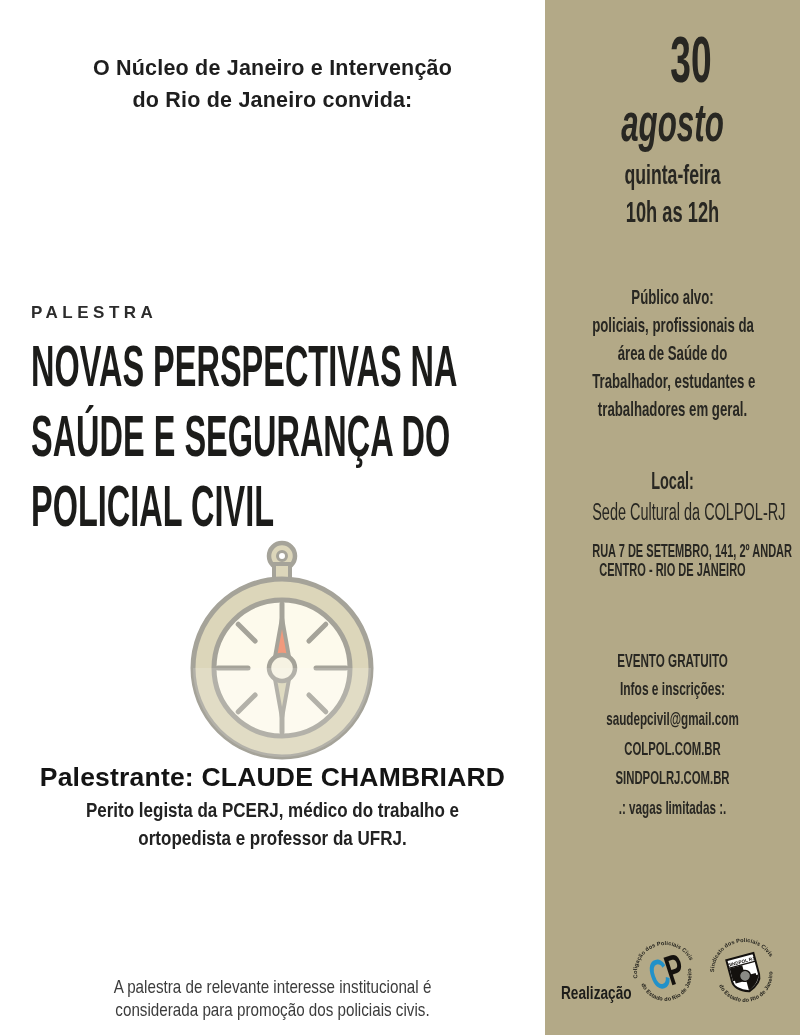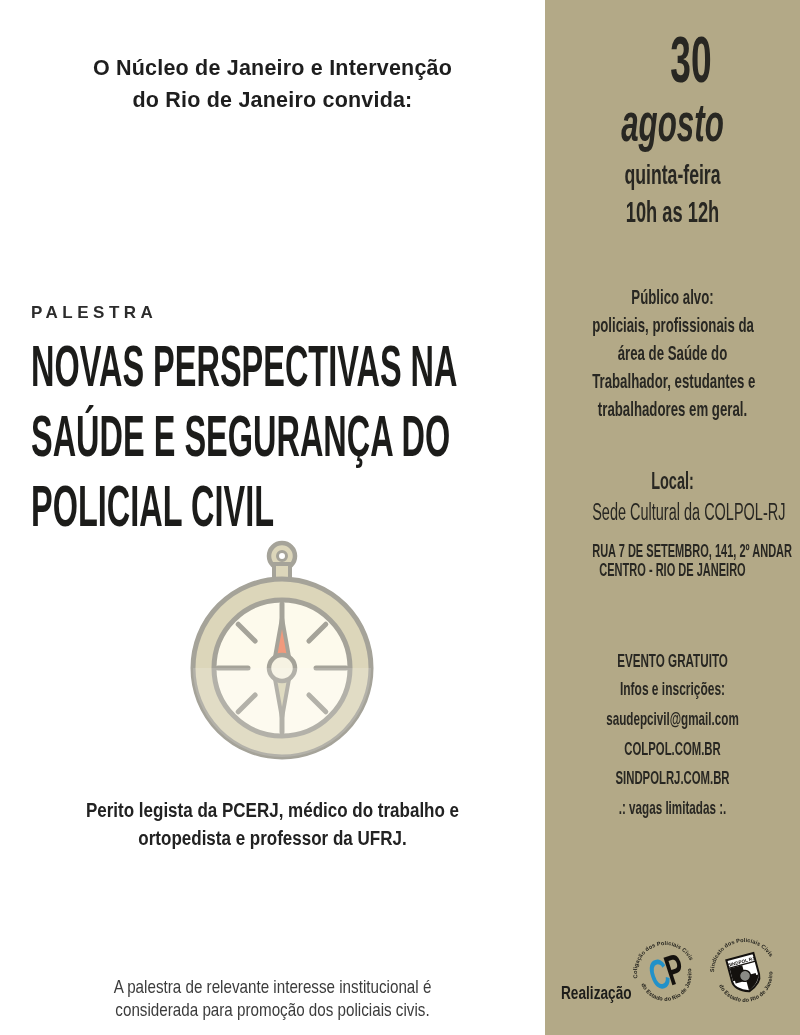--- a/index.html
+++ b/index.html
@@ -120,20 +120,21 @@
         </g>
 
         <polygon points="282,618 273,668 291,668" fill="#f19a7d" stroke="#a5a399" stroke-width="4" stroke-linejoin="round"></polygon>
         <polygon points="273,668 291,668 282,718" fill="#d9d4b6" stroke="#a5a399" stroke-width="4" stroke-linejoin="round"></polygon>
         <circle cx="282" cy="668" r="13" fill="#f6f2e2" stroke="#a5a399" stroke-width="4.5"></circle>
 
         <rect x="190" y="668" width="184" height="92" fill="#ffffff" opacity="0.16" clip-path="url(#cclip)"></rect>
       </svg>
     </div>
 
+    <div class="speaker">Palestrante: CLAUDE CHAMBRIARD</div>
 
     <div class="speaker-desc">
       <div>Perito legista da PCERJ, médico do trabalho e</div>
       <div>ortopedista e professor da UFRJ.</div>
     </div>
 
     <div class="footnote">
       <div>A palestra de relevante interesse institucional é</div>
       <div>considerada para promoção dos policiais civis.</div>
     </div>

